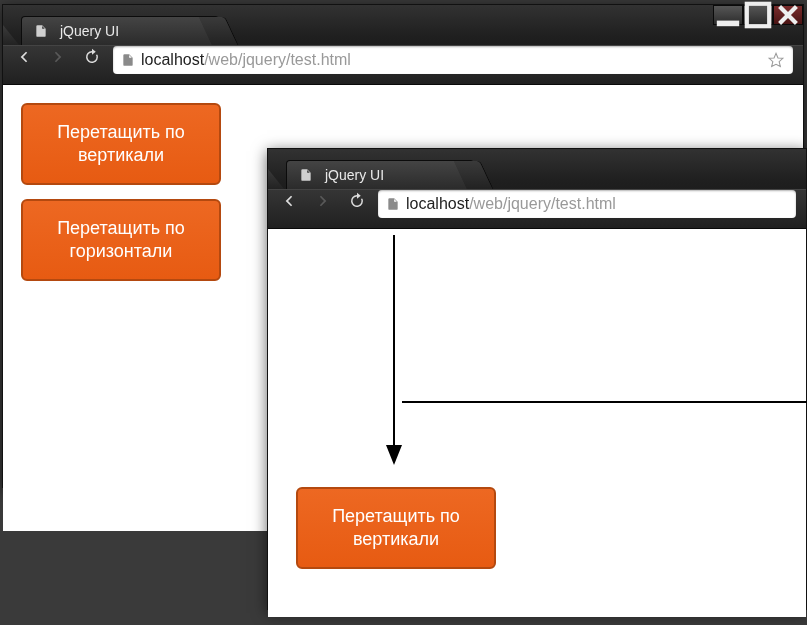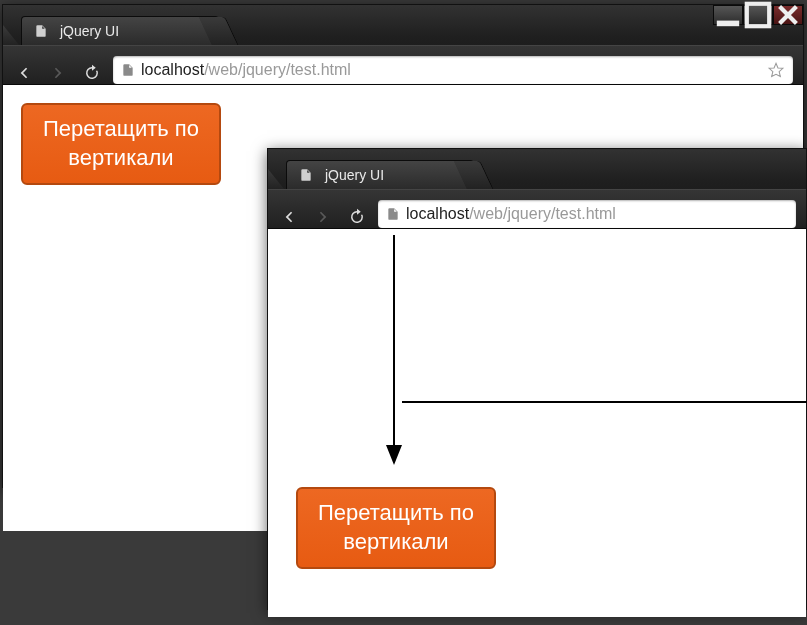--- a/index.html
+++ b/index.html
@@ -79,21 +79,21 @@
     width:28px;height:18px;
     background:linear-gradient(#565656,#2c2c2c);
     border:1px solid #0a0a0a;
     display:flex;align-items:center;justify-content:center;
     color:#eee;font-size:11px;line-height:1;
   }
   .close-title{background:linear-gradient(#7a2c2c,#4a1414);}
 
   .toolbar {
     display:flex;
-    align-items:flex-end;
+    align-items:flex-start;
     gap:10px;
     height:38px;
     padding:0 10px;
     background:linear-gradient(#353535,#202020);
     border-top:1px solid #444;
   }
   .nav-btns{display:flex;gap:12px;align-items:center;}
   .nav-btn{
     width:22px;height:22px;
     display:flex;align-items:center;justify-content:center;
@@ -130,21 +130,21 @@
     background:#fff;
   }
 
   .drag-box{
     width:200px;
     height:82px;
     background:linear-gradient(#ed6822,#e75b12);
     border:2px solid #b4490f;
     border-radius:6px;
     color:#fff;
-    font-size:22px;
+    font-size:18px;
     font-family:Arial, sans-serif;
     display:flex;
     align-items:center;
     justify-content:center;
     text-align:center;
     padding:6px 10px;
     box-sizing:border-box;
     line-height:1.3;
     cursor:move;
   }
@@ -212,20 +212,21 @@
         </span>
         <svg class="star" viewBox="0 0 24 24">
             <path d="M12 3l2.6 6.2 6.6.5-5 4.4 1.6 6.5L12 17.8 6.2 20.6l1.6-6.5-5-4.4 6.6-.5z"></path>
           </svg>
       </div>
     </div>
   </div>
 
   <div class="page" style="height:calc(100% - 72px); padding:18px;">
     <div class="drag-box" style="margin-bottom:14px;">Перетащить по вертикали</div>
+    <div class="drag-box">Перетащить по горизонтали</div>
   </div>
 </div>
 
 <div class="browser-window" style="left:267px; top:148px; width:538px; height:460px;">
   <div class="chrome-top">
     <div class="tab-strip">
       <div class="tab" style="min-width:140px;">
         <svg class="page-icon" viewBox="0 0 24 24">
             <path d="M14 2H6a2 2 0 0 0-2 2v16a2 2 0 0 0 2 2h12a2 2 0 0 0 2-2V8l-6-6zM14 3.5 18.5 8H14V3.5z"></path>
           </svg>

